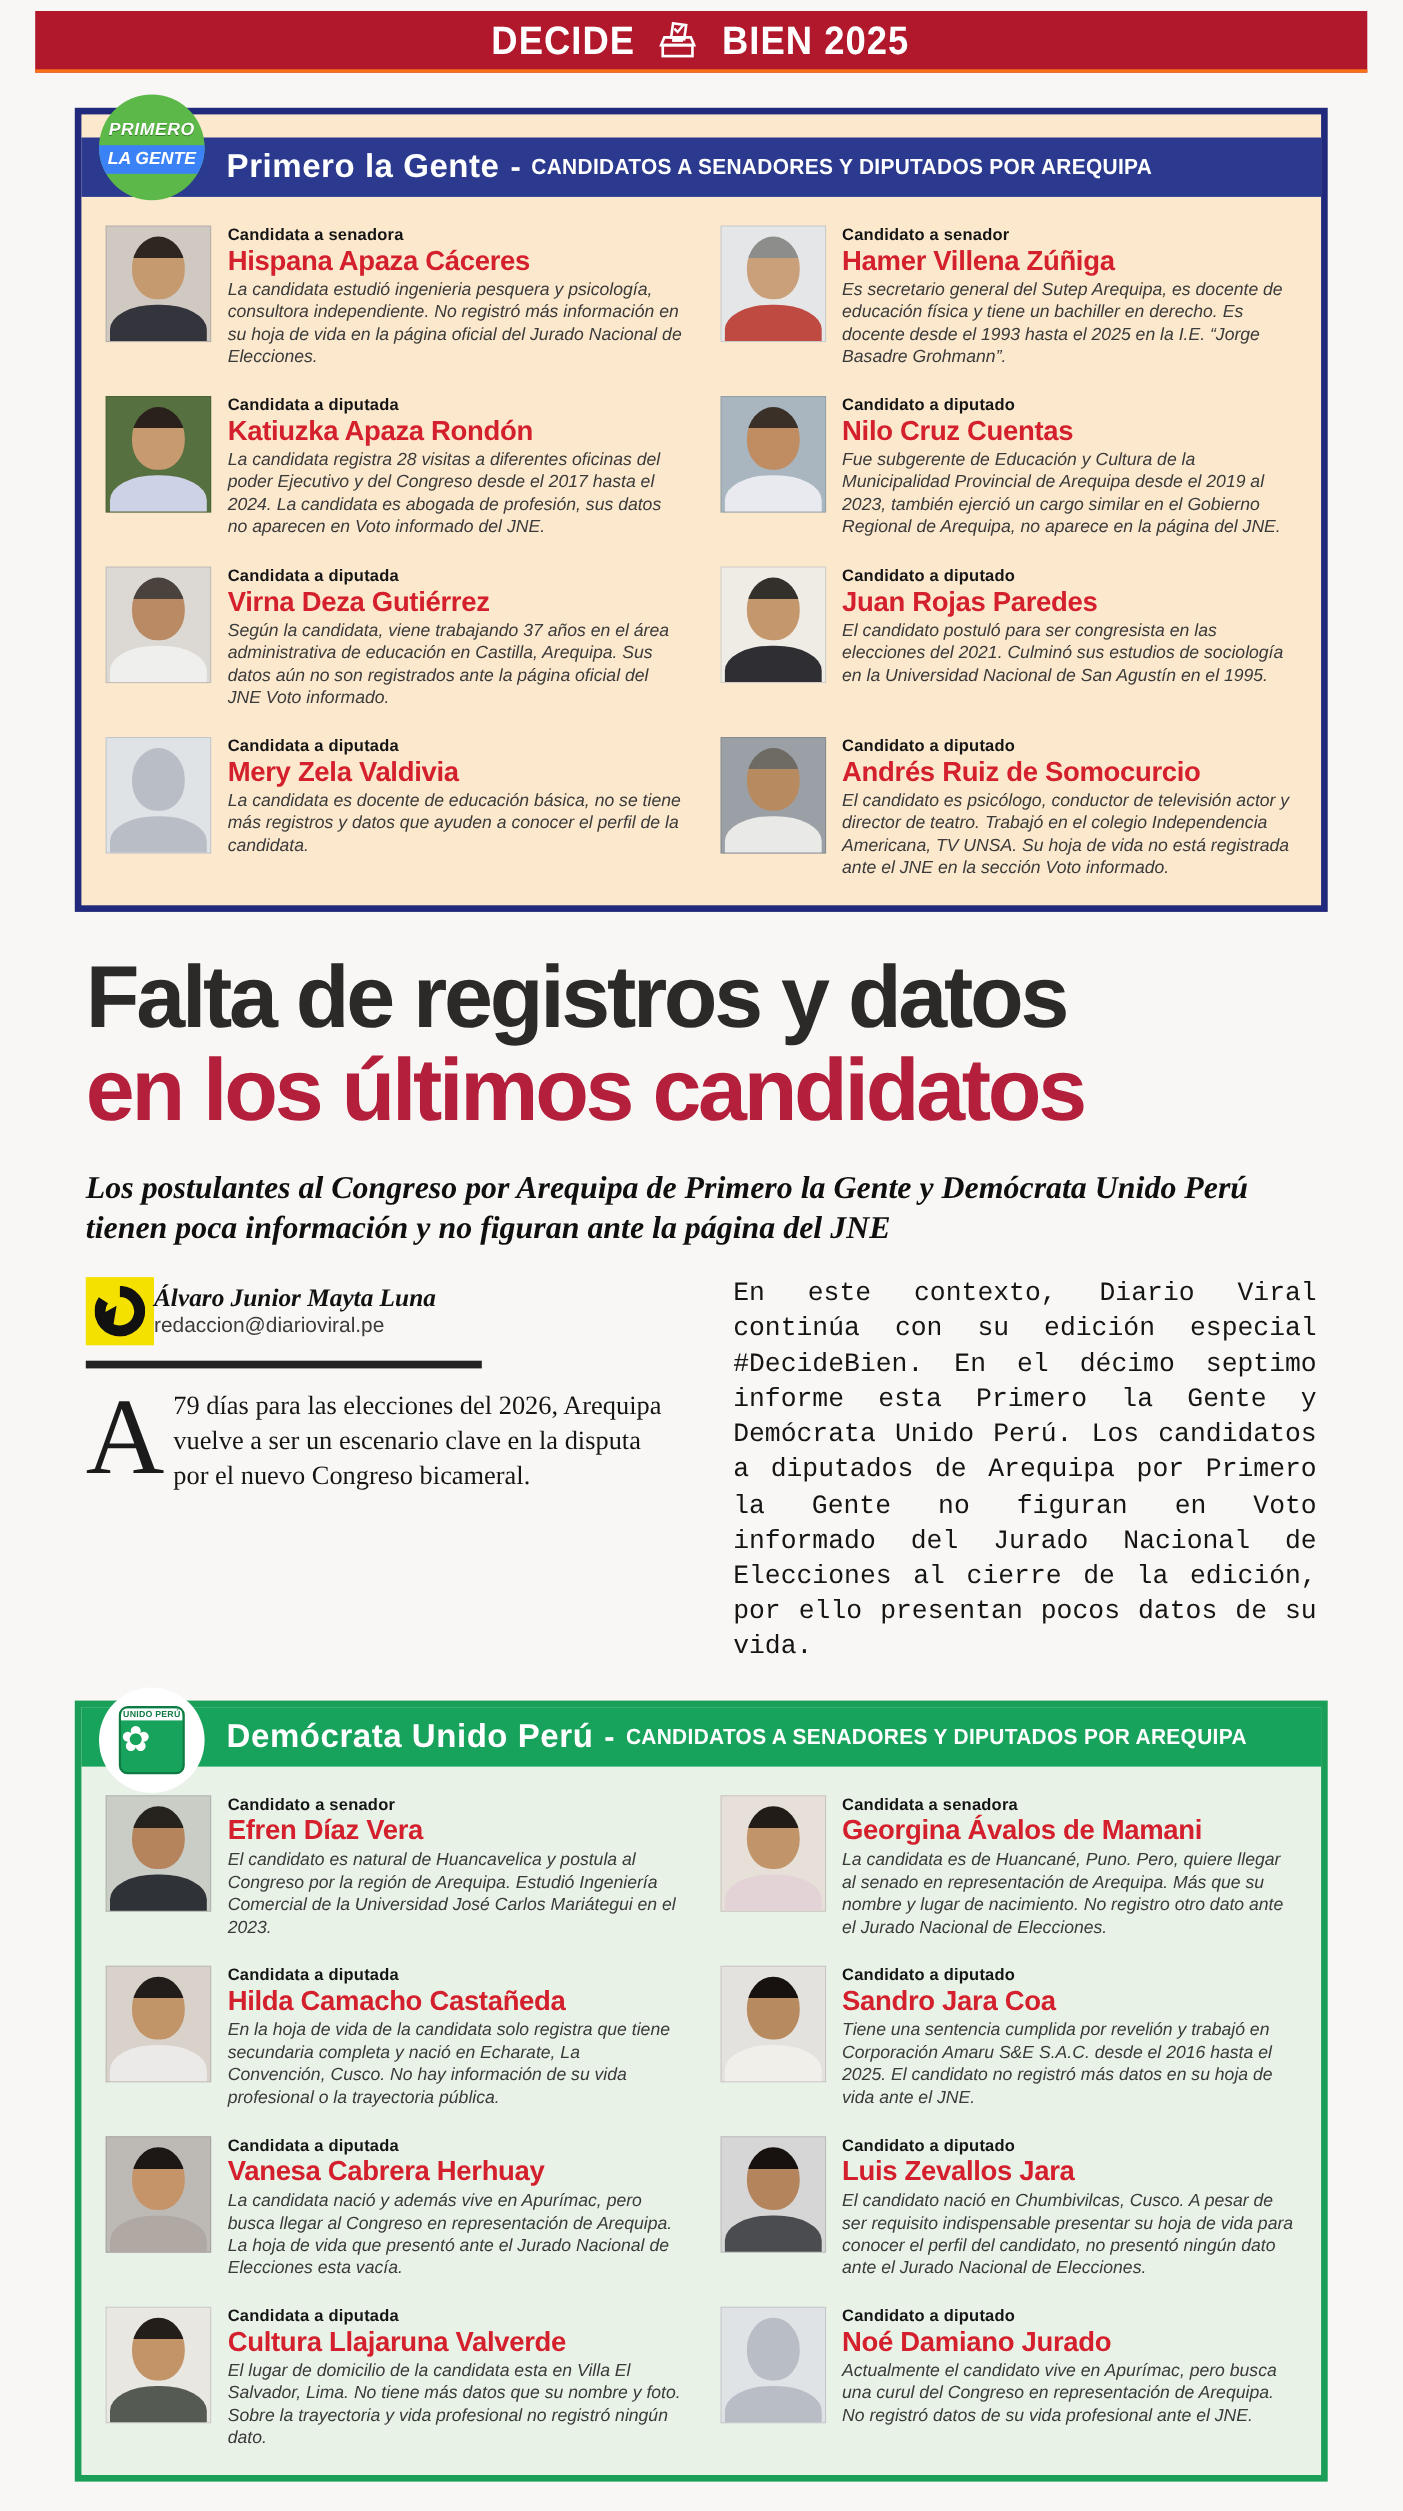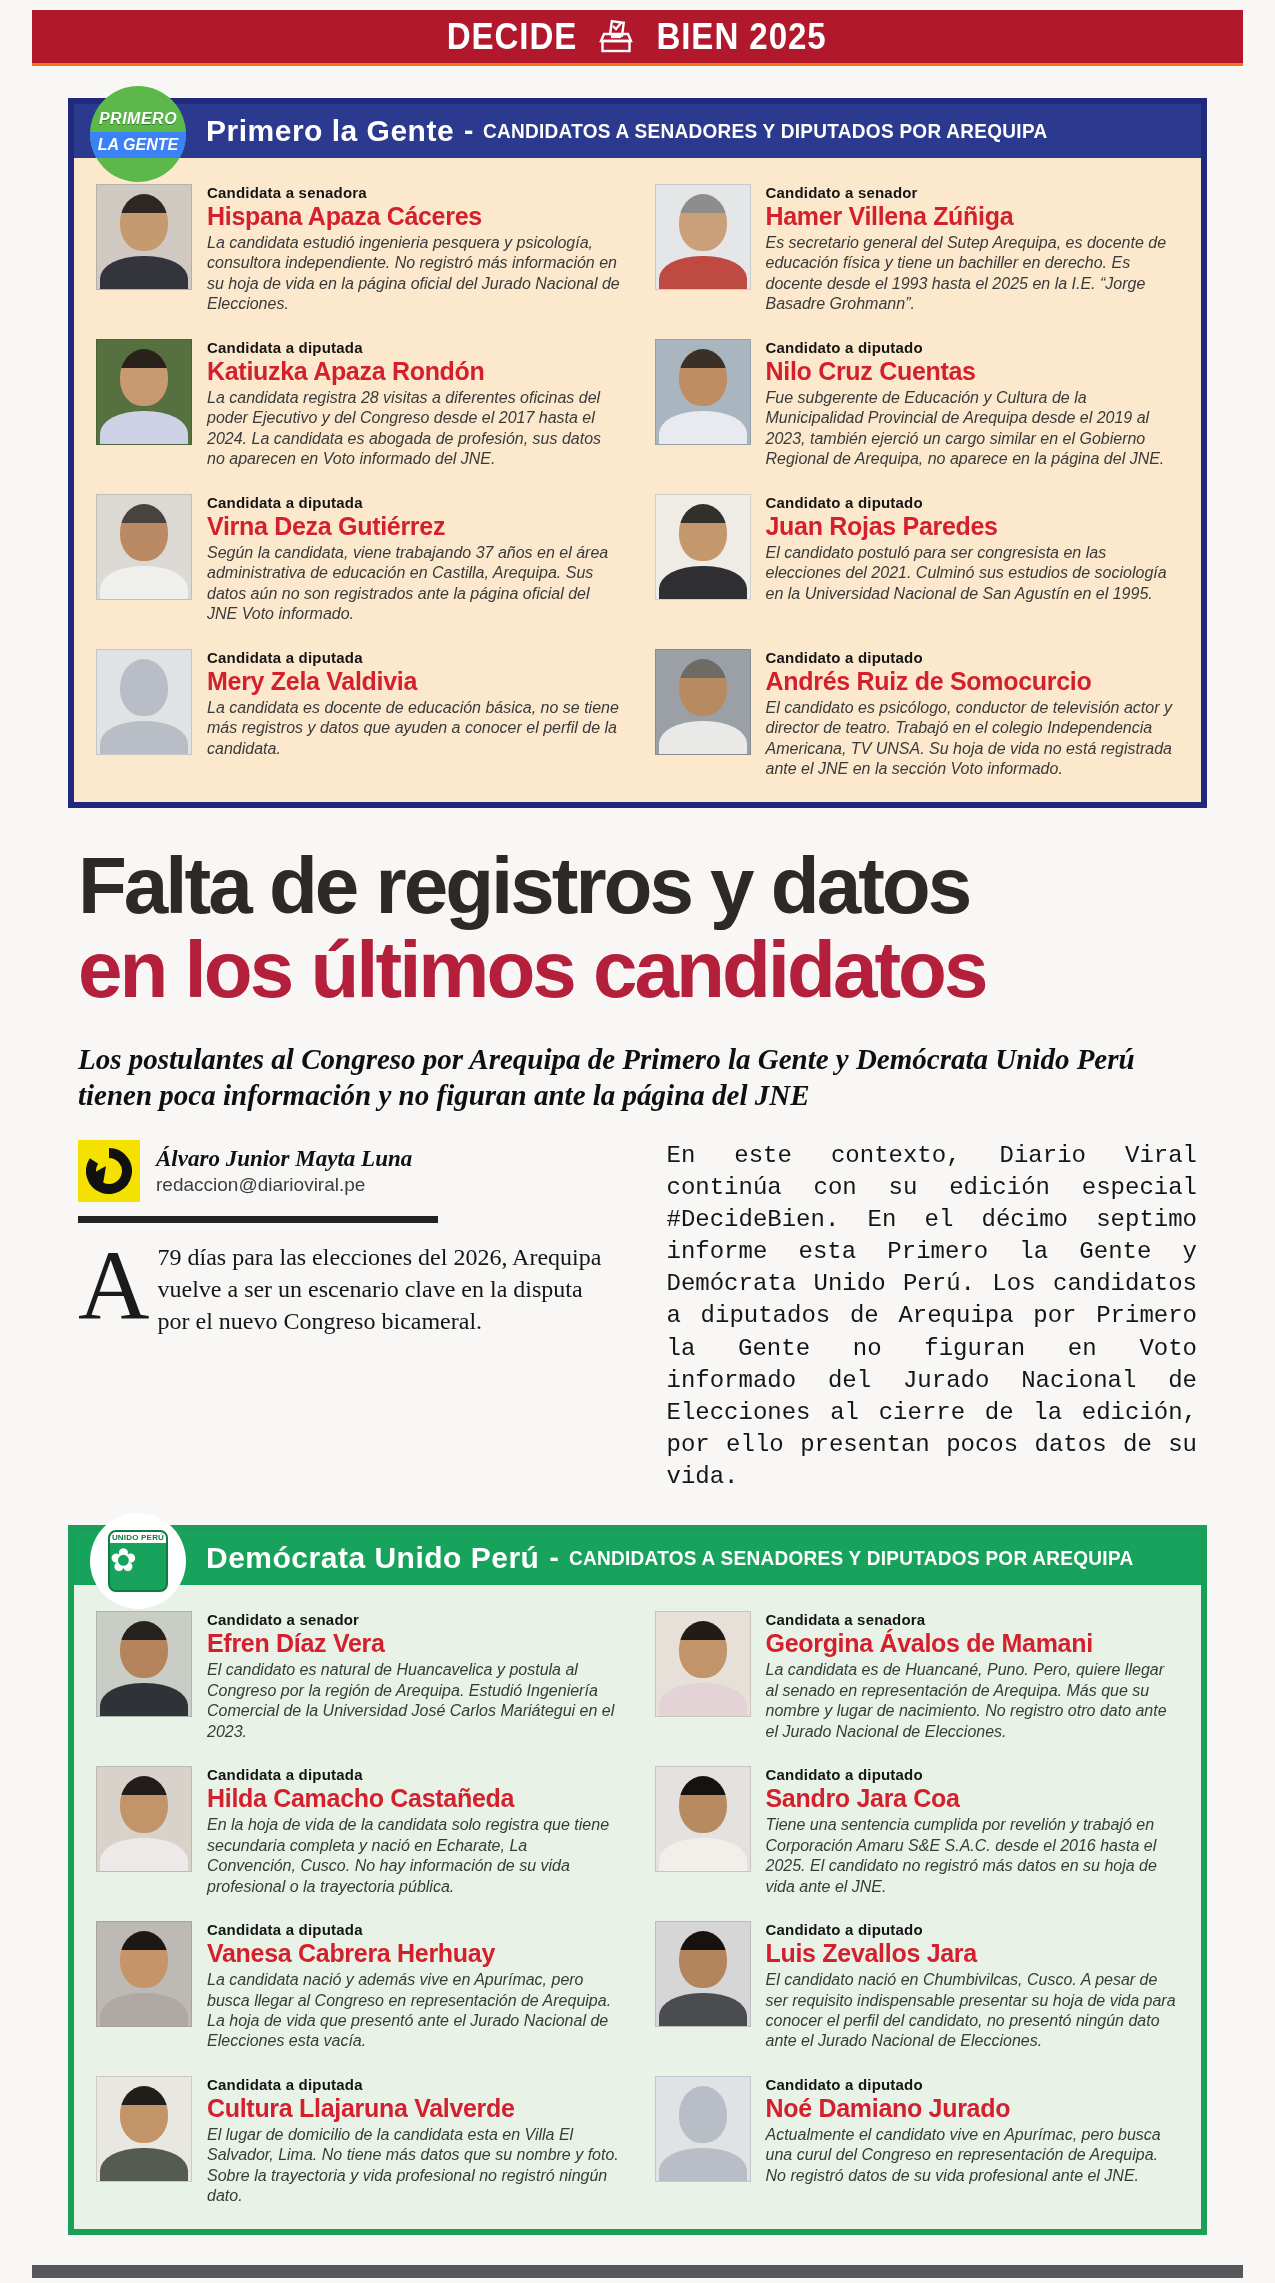--- a/index.html
+++ b/index.html
@@ -24,21 +24,21 @@
   .ballot-icon{ width:34px; height:34px; }
 
   
   .party-section{ margin:32px 68px 0; position:relative; }
   .party-section.blue { border:6px solid #20297b; background:#fbe8cd; }
   .party-section.green{ border:6px solid #1a9e58; background:#e8f2e7; }
   .sec-header{
     height:54px; display:flex; align-items:center;
     padding-left:132px; gap:10px; color:#fff; white-space:nowrap;
   }
-  .blue  .sec-header{ background:#2b3a8e; }
+  .blue  .sec-header{ background:#2b3a8e;margin-top:21px; }
   .green .sec-header{ background:#18a35c; }
   .sec-party{ font-size:30px; font-weight:bold; letter-spacing:.5px; }
   .sec-sep{ font-size:28px; font-weight:bold; }
   .sec-sub{ font-size:20px; font-weight:bold; letter-spacing:.3px; transform:scaleX(.95); transform-origin:left; }
 
   
   .logo-circ{
     position:absolute; top:-18px; left:16px; width:96px; height:96px;
     border-radius:50%; z-index:3; overflow:hidden;
     display:flex; flex-direction:column; align-items:center; justify-content:center;
@@ -111,21 +111,21 @@
   .headline .h-l1{ font-size:80px; color:#2b2a28; }
   .headline .h-l2{ font-size:80px; color:#b41f3b; }
   .subhead{
     margin:28px 78px 0;
     font-family:"Liberation Serif", serif; font-weight:bold; font-style:italic;
     font-size:29px; line-height:1.25; color:#0f0f0f;
   }
 
   
   .bodycols{ margin:26px 78px 0; display:grid; grid-template-columns:1fr 1fr; column-gap:58px; }
-  .byline{ display:flex; align-items:center; gap:16px; }
+  .byline{ display:flex; align-items:center; }
   .dv-logo{
     width:62px; height:62px; background:#f5e100; flex:none;
     display:flex; align-items:center; justify-content:center;
   }
   .by-name{ font-family:"Liberation Serif", serif; font-weight:bold; font-style:italic; font-size:23px; color:#111; }
   .by-mail{ font-size:19px; color:#3c3c3c; margin-top:2px; }
   .rule{ width:360px; height:7px; background:#232323; margin:14px 0 18px; }
   .lead{ font-family:"Liberation Serif", serif; font-size:24px; line-height:1.35; color:#151515; }
   .dropcap{
     float:left; font-family:"Liberation Serif", serif; font-size:99px; line-height:.78;

